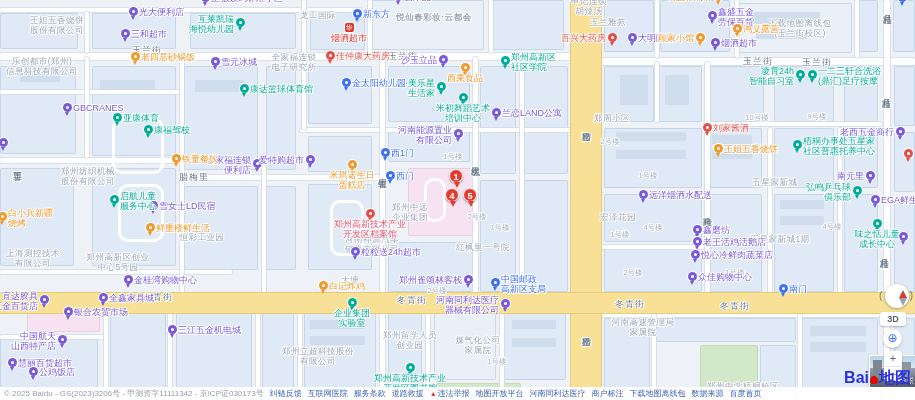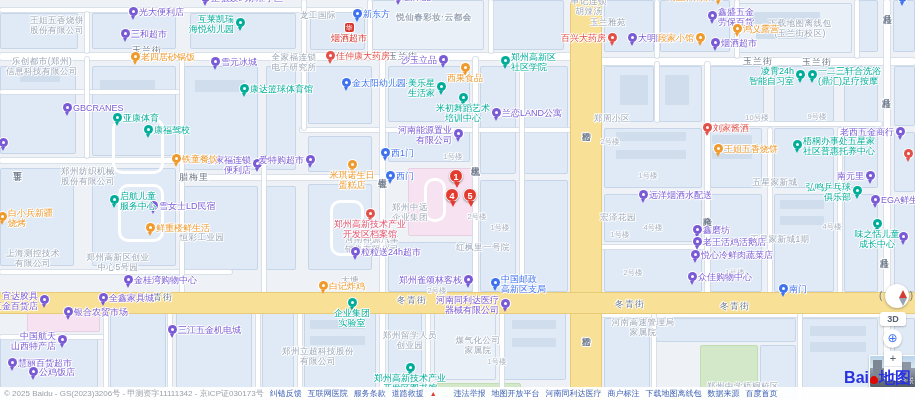--- a/index.html
+++ b/index.html
@@ -65,21 +65,21 @@
     background:linear-gradient(180deg,#b9d3ea 0%,#d9e6f0 38%,#98a3ae 38%,#707b89 72%,#565e6a 100%);box-shadow:0 1px 2px rgba(0,0,0,.3);overflow:hidden;}
   #pano .b1{position:absolute;left:3px;top:4px;width:9px;height:18px;background:#7d8794;}
   #pano .b2{position:absolute;left:31px;top:6px;width:10px;height:15px;background:#8d97a4;}
   #pano .lbl{position:absolute;right:2px;bottom:1px;color:#fff;font-size:7px;text-shadow:0 0 2px rgba(0,0,0,.8);}
   
   #footer{position:absolute;left:0;bottom:0;width:915px;height:13px;background:rgba(255,255,255,.93);z-index:50;
     font-size:8px;line-height:13px;color:#9aa0a8;white-space:nowrap;overflow:hidden;}
   #footer .cp{margin-left:4px;}
   #footer a{color:#3f62b6;text-decoration:none;margin-left:6px;}
   #footer .warn{color:#e23c30;font-size:7px;margin-left:6px;}
-  #footer .warn + a{margin-left:17px;}
+  #footer .warn + a{margin-left:1px;}
   #logo{position:absolute;right:4px;bottom:16px;z-index:51;font-size:16px;font-weight:bold;line-height:11px;}
   #logo .bai{color:#2932e1;} #logo .paw{display:inline-block;width:8px;height:8px;border-radius:50% 50% 50% 50%/60% 60% 40% 40%;background:#e10601;vertical-align:-1px;margin:0 1px;}
   #logo .mapword{color:#2932e1;}
 </style>
 </head>
 <body>
 
 <div id="stage">
   <div id="layer-blocks">
       <div class="block" style="left: 0px; top: 13px; width: 78px; height: 36px;"></div>

